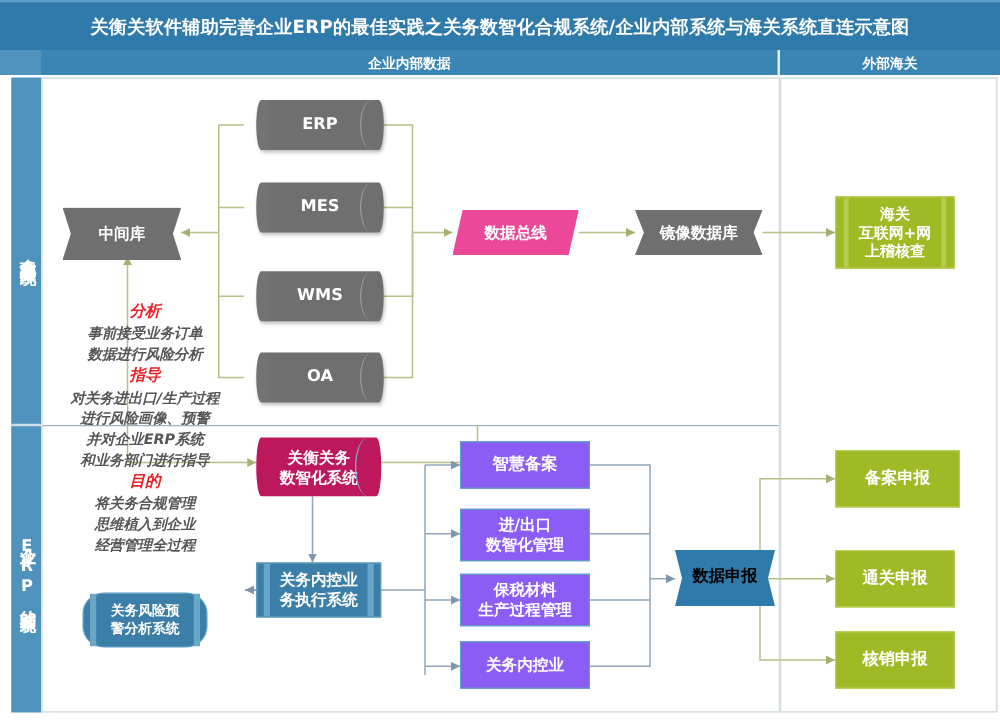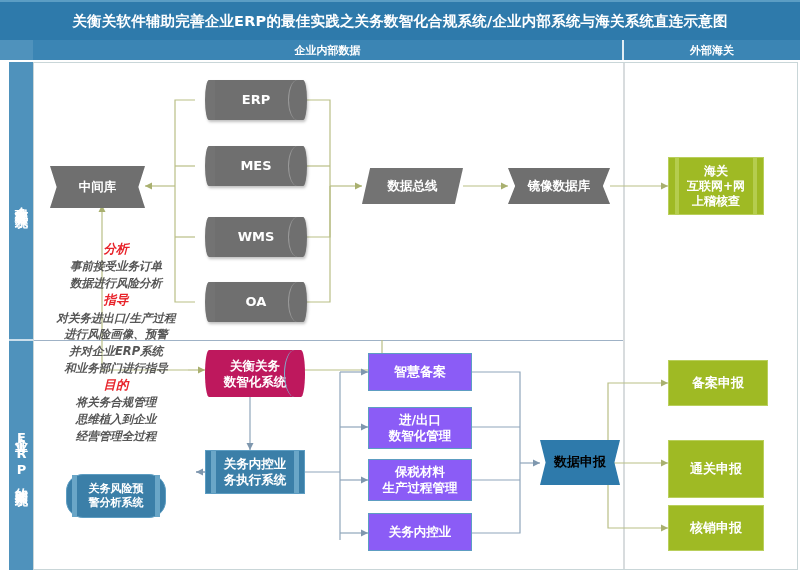--- a/index.html
+++ b/index.html
@@ -77,21 +77,21 @@
     border-left:1px solid #9a9a9a;border-radius:50%/50%;
     pointer-events:none;
   }
   .cyl-gray::before{
     content:"";position:absolute;left:0;top:0;height:100%;width:10px;
     border-right:0;border-radius:50% 0 0 50%;background:rgba(255,255,255,.03);
   }
 
   
   .para-gray{
-    background:#737373;color:#ffffff;font-weight:bold;font-size:12.5px;
+    background:#ec4899;color:#ffffff;font-weight:bold;font-size:12.5px;
     clip-path:polygon(8% 0,100% 0,92% 100%,0% 100%);
     box-shadow:1px 2px 3px rgba(0,0,0,.2);
   }
   
   .tape-gray{
     background:#6f6f6f;color:#ffffff;font-weight:bold;font-size:12.5px;
     clip-path:polygon(0 0,100% 0,93% 50%,100% 100%,0 100%,7% 50%);
     box-shadow:1px 2px 3px rgba(0,0,0,.2);
   }
   .tape-blue{
@@ -317,20 +317,20 @@
     <span class="lbl">关务内控业</span>
   </div>
 
   <div class="shape tape-blue" style="left:540px;top:440px;width:80px;height:45px;">
     <span class="lbl">数据申报</span>
   </div>
 
   <div class="shape box-green" style="left:668px;top:360px;width:100px;height:46px;">
     <span class="lbl">备案申报</span>
   </div>
-  <div class="shape box-green" style="left:668px;top:440px;width:96px;height:58px;">
+  <div class="shape box-green" style="left:668px;top:440px;width:96px;height:46px;">
     <span class="lbl">通关申报</span>
   </div>
   <div class="shape box-green" style="left:668px;top:505px;width:96px;height:46px;">
     <span class="lbl">核销申报</span>
   </div>
 
 </div>
 
 </body></html>

